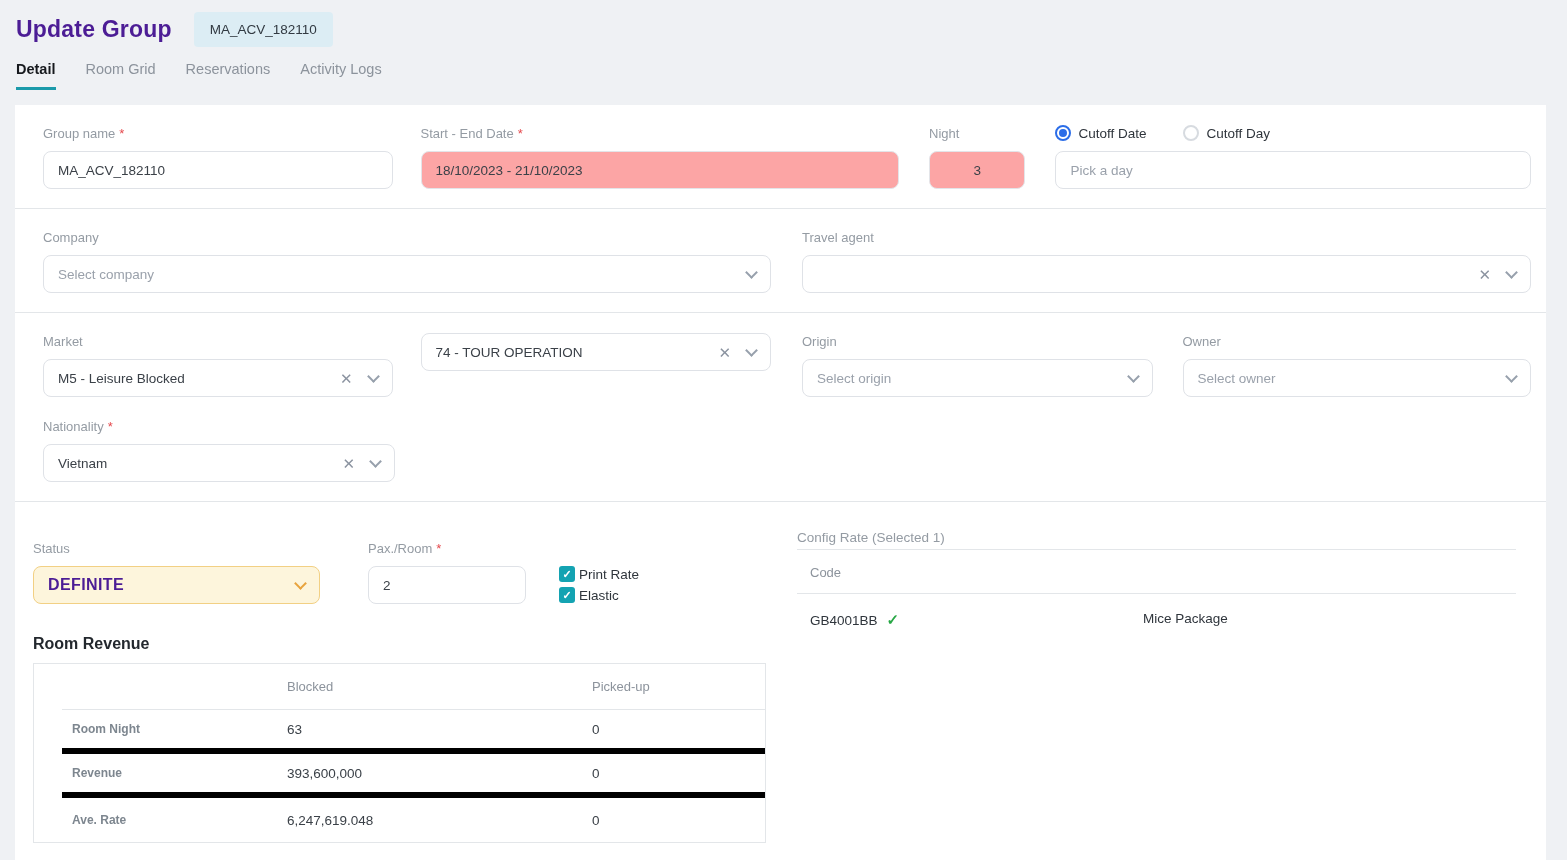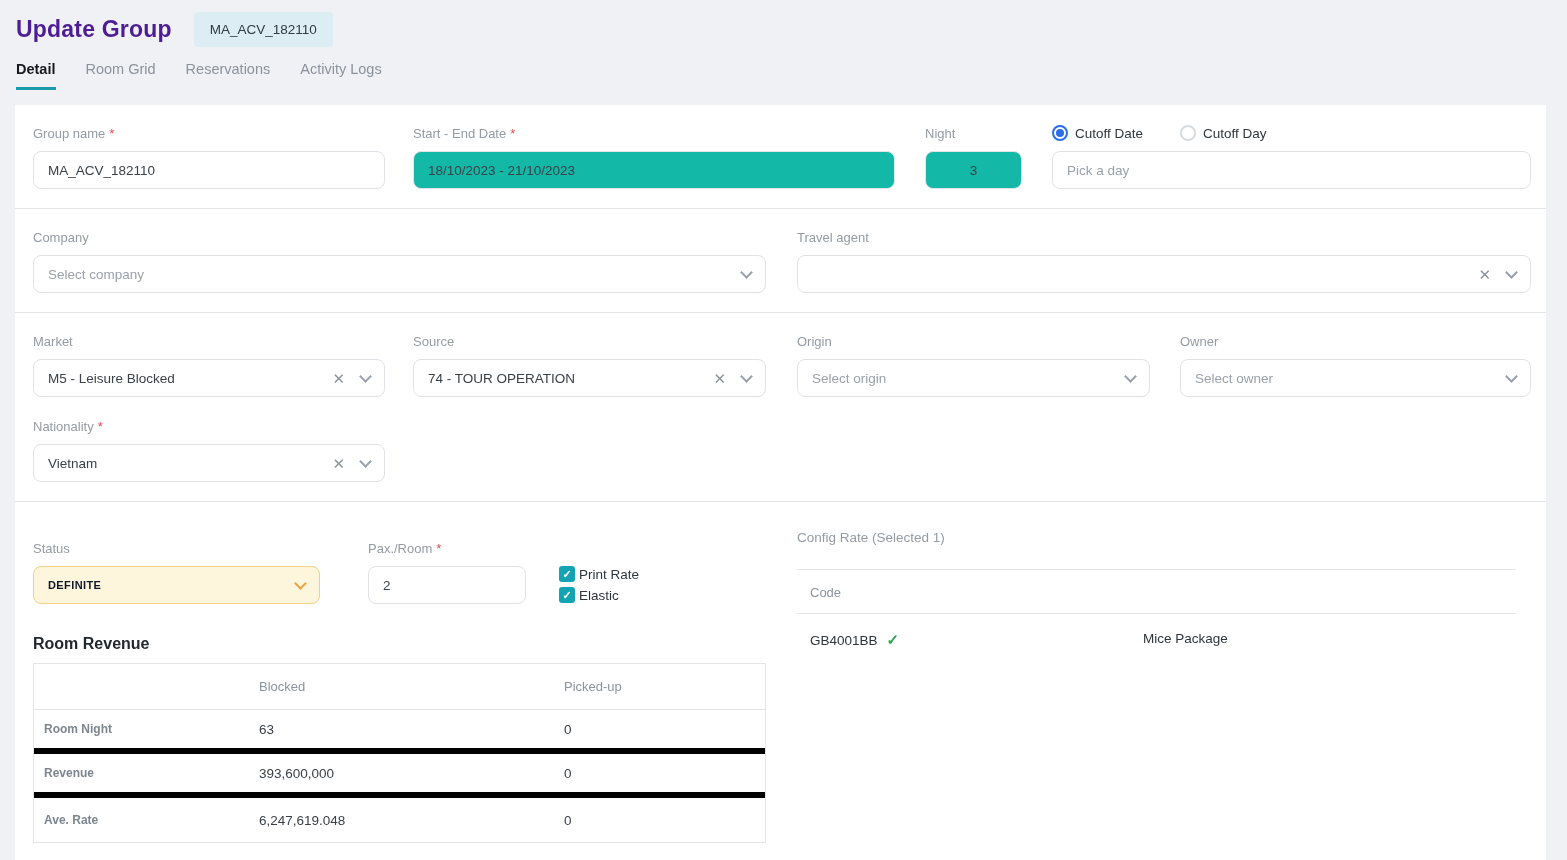--- a/index.html
+++ b/index.html
@@ -14,32 +14,32 @@
   
   .page-header { display:flex; align-items:center; gap:22px; padding:11px 0 0 16px; height:48px; }
   .page-title { font-size:23px; font-weight:700; color:#4c1d95; letter-spacing:.2px; }
   .group-badge { background:#dcedf4; color:#323a42; font-size:13.5px; padding:10px 16px; border-radius:4px; }
   
   .tabs { display:flex; gap:30px; padding-left:16px; margin-top:13px; font-size:14.5px; color:#8c939c; }
   .tab { padding-bottom:10px; cursor:pointer; border-bottom:3px solid transparent; }
   .tab.active { color:#16191d; font-weight:700; border-bottom-color:#1b9aaa; }
   
   .card { position:absolute; left:15px; top:105px; width:1531px; height:755px; background:#fff; }
-  .section { padding:20px 15px 19px 18px; border-bottom:1px solid #e3e6e9; }
+  .section { padding:20px 15px 19px 28px; border-bottom:1px solid #e3e6e9; }
   .row { display:flex; }
   
   .field-label { display:flex; gap:4px; font-size:13px; color:#949ba3; height:16px; align-items:center; margin-bottom:10px; }
   .req { color:#e5494d; }
   .control {
     height:38px; border:1px solid #dfe2e7; border-radius:8px; background:#fff;
     display:flex; align-items:center; padding:0 14px; font-size:13.5px; color:#3b4148; width:100%;
   }
   input.control { outline:none; font-family:"Liberation Sans", sans-serif; }
   input.control::placeholder { color:#9aa1ab; }
-  .control.disabled { background:#14b8a6; border-color:#e3e5e9; }
+  .control.disabled { background:#fca5a5; border-color:#e3e5e9; }
   .control .val { white-space:nowrap; }
   .control .placeholder { color:#9aa1ab; }
   .control .spacer { flex:1; }
   .icon-clear { color:#8b93a0; font-size:15px; margin-right:16px; cursor:pointer; line-height:1; }
   .chev { width:9px; height:9px; border-right:2px solid #97a0ac; border-bottom:2px solid #97a0ac;
           transform:rotate(45deg); margin-top:-4px; flex:none; cursor:pointer; }
   .center { justify-content:center; text-align:center; }
   
   .w-group { width:352px; }
   .w-dates { width:482px; margin-left:28px; }
@@ -53,47 +53,47 @@
   .w-source { width:353px; margin-left:28px; }
   .w-origin { width:353px; margin-left:31px; }
   .w-owner  { width:351px; margin-left:30px; }
   
   .radio-row { display:flex; gap:37px; height:16px; margin-bottom:10px; align-items:center; }
   .radio-opt { display:flex; align-items:center; gap:7px; font-size:13.5px; color:#2f353c; cursor:pointer; }
   .radio { width:16px; height:16px; border-radius:50%; border:2px solid #d7dbe0; background:#fff; position:relative; flex:none; }
   .radio.on { border-color:#2b6de8; }
   .radio.on::after { content:""; position:absolute; left:2px; top:2px; width:8px; height:8px; border-radius:50%; background:#2b6de8; }
   
-  .control.status { background:#fdf5dc; border-color:#f2d084; color:#0f172a; font-weight:700; font-size:11px; letter-spacing:.4px;text-align:center; }
+  .control.status { background:#fdf5dc; border-color:#f2d084; color:#4c1d95; font-weight:700; font-size:16px; letter-spacing:.4px;text-align:center; }
   .control.status .chev { border-color:#e8a33d; }
   
   .cb-group { display:flex; flex-direction:column; gap:5px; margin-left:33px; padding-bottom:1px; align-self:flex-end; }
   .cb-row { display:flex; align-items:center; gap:4px; font-size:13.5px; color:#2f353c; cursor:pointer; }
   .cb { width:16px; height:16px; background:#14a3b2; border-radius:3px; color:#fff; font-size:11px; font-weight:700;
         display:flex; align-items:center; justify-content:center; flex:none; }
   
   .bottom { display:flex; padding:28px 15px 0 18px; }
   .bottom-left { width:733px; padding-top:10px; }
   .status-row { display:flex; align-items:flex-end; }
   .fld { display:flex; flex-direction:column; }
   .w-status { width:287px; }
   .w-pax { width:158px; margin-left:48px; }
   
   .rr-title { font-size:16px; font-weight:700; color:#23282e; margin-top:31px; }
-  .rr-table { border:1px solid #e3e6e9; margin-top:10px; width:733px; font-size:13.5px; }
+  .rr-table { border:1px solid #e3e6e9; margin-top:10px; width:733px; font-size:13.5px;padding-left:28px; }
   .rr-head { display:flex; align-items:center; height:46px; color:#8c939c; font-size:13px; border-bottom:1px solid #e3e6e9; }
   .rr-row { display:flex; align-items:center; height:44px; border-bottom:6px solid #000000; }
   .rr-row.last { border-bottom:none; }
   .rr-c1 { width:225px; padding-left:10px; }
   .rr-c2 { width:305px; }
   .rr-c3 { flex:1; }
   .rr-label { font-size:12px; font-weight:700; color:#7d868f; }
   
   .cfg { width:719px; margin-left:31px; }
-  .cfg-title { font-size:13.5px; color:#949ba3; padding-bottom:24px; border-bottom:1px solid #e3e6e9; }
+  .cfg-title { font-size:13.5px; color:#949ba3; padding-bottom:4px; border-bottom:1px solid #e3e6e9; }
   .cfg-head { display:flex; padding:15px 0 13px 13px; border-bottom:1px solid #e3e6e9; color:#8c939c; font-size:13px;flex-direction:column; }
   .cfg-row { display:flex; padding:17px 0 0 13px; font-size:13.5px; color:#2f353c; }
   .cfg-c1 { width:333px; display:flex; align-items:center; gap:9px; }
   .cfg-c2 { flex:1; }
   .check-green { color:#27a745; font-size:15px; font-weight:700; }
 </style>
 </head>
 <body>
 
 <div class="page-header">
@@ -185,23 +185,20 @@
           <span>Market</span>
         </div>
         <div class="control">
           <span class="val">M5 - Leisure Blocked</span>
           <span class="spacer"></span>
           <span class="icon-clear">✕</span>
           <span class="chev"></span>
         </div>
       </div>
       <div class="fld w-source">
-        <div class="field-label">
-          <span>Source</span>
-        </div>
         <div class="control">
           <span class="val">74 - TOUR OPERATION</span>
           <span class="spacer"></span>
           <span class="icon-clear">✕</span>
           <span class="chev"></span>
         </div>
       </div>
       <div class="fld w-origin">
         <div class="field-label">
           <span>Origin</span>

